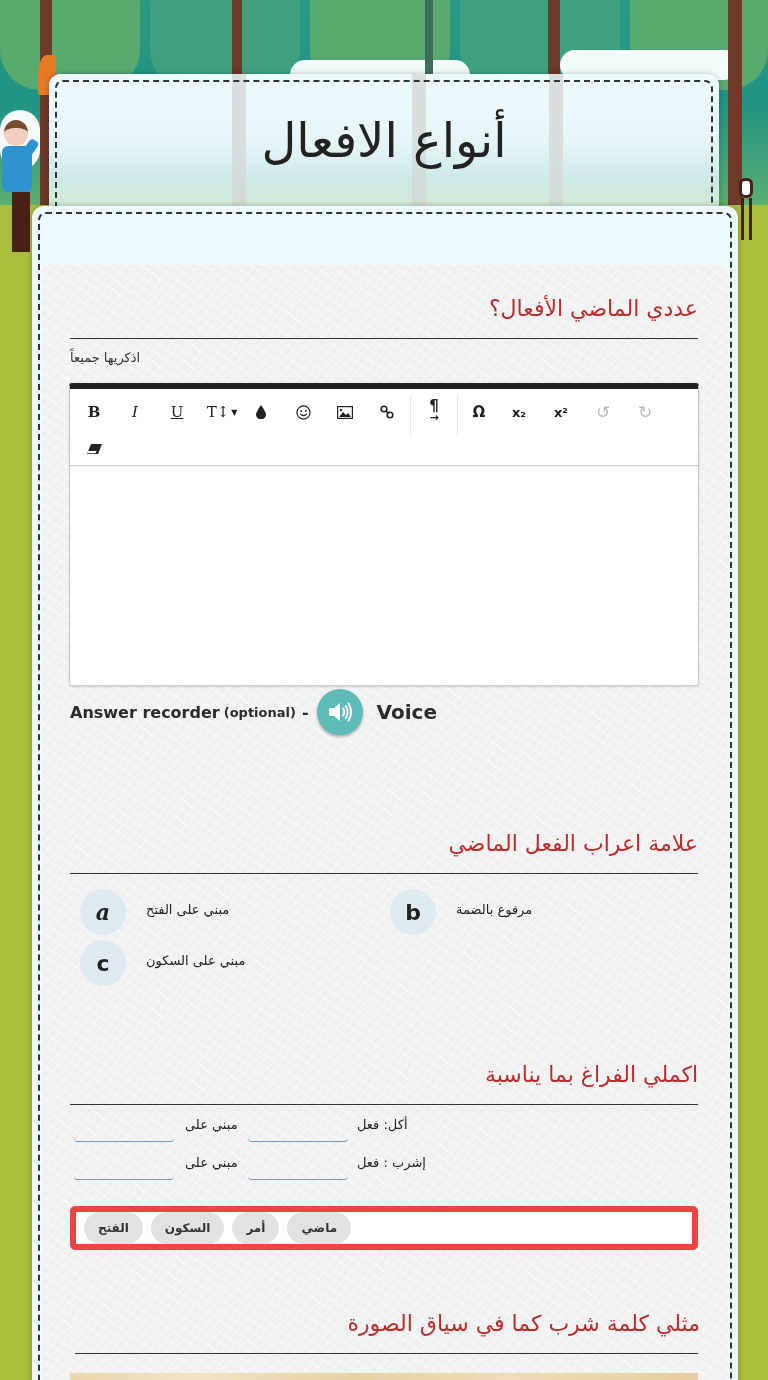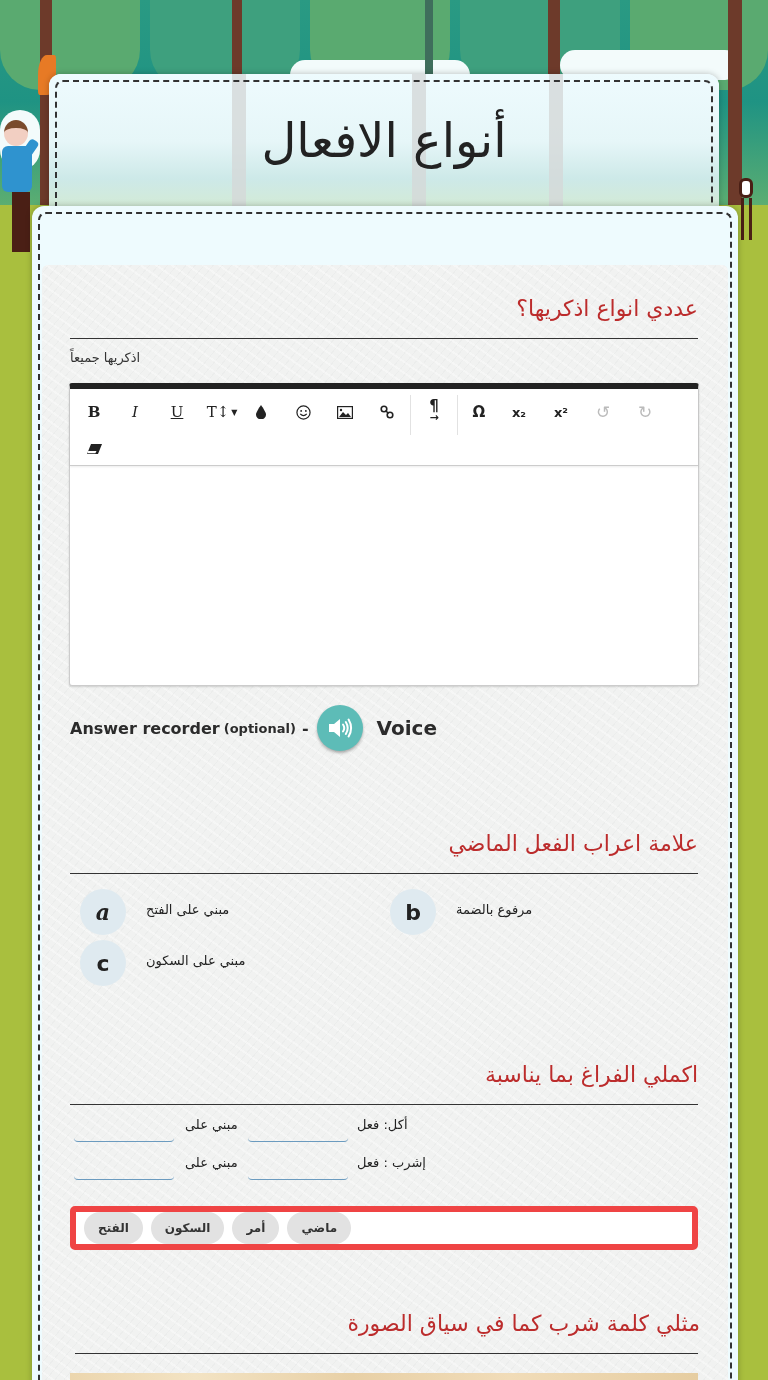--- a/index.html
+++ b/index.html
@@ -100,21 +100,21 @@
   .tb-sep { position: absolute; top: 6px; width: 1px; height: 40px; background: #e2e2e2; }
   .tb-disabled { color: #bbb; }
   .answer-area {
     position: absolute; left: 0; top: 78px; right: 0; bottom: 0;
     padding: 14px 16px; font-size: 17px; color: #aaa; border: none; outline: none;
     font-family: "DejaVu Sans", sans-serif; resize: none; background: transparent;
   }
   .answer-area::placeholder { color: #a8a8a8; }
 
   
-  .recorder { position: absolute; left: 70px; top: 705px; height: 46px; display: flex; align-items: center; }
+  .recorder { position: absolute; left: 70px; top: 689px; height: 46px; display: flex; align-items: center; }
   .recorder .label { font-family: "DejaVu Sans", sans-serif; font-weight: bold; font-size: 16px; color: #2b2b2b; }
   .recorder .opt { font-size: 13px; font-weight: bold; color: #2b2b2b; margin-left: 4px; }
   .recorder .dash-sep { font-weight: bold; margin: 0 6px; color: #2b2b2b; }
   .voice-btn {
     width: 46px; height: 46px; border-radius: 50%; background: #5dbcb7;
     box-shadow: 0 2px 3px rgba(0,0,0,0.3); display: flex; align-items: center; justify-content: center;
     cursor: pointer; margin-left: 2px;
   }
   .voice-label { font-weight: bold; font-size: 20px; color: #2b2b2b; margin-left: 14px; }
 
@@ -187,21 +187,21 @@
   </div>
   <div class="dash"></div>
   <h1>أنواع الافعال</h1>
 </div>
 
 <div class="main-card">
   <div class="dash"></div>
   <div class="main-body"></div>
 </div>
 
-<div class="q-title" style="top:296px;">عددي انواع اذكريها؟</div>
+<div class="q-title" style="top:296px;">عددي الماضي الأفعال؟</div>
 <div class="q-rule" style="top:338px;"></div>
 <div class="hint">اذكريها جميعاً</div>
 
 <div class="editor">
   <div class="toolbar">
     <div class="tb-btn" style="left:9px;top:8px;font-weight:bold;font-family:'DejaVu Serif',serif;">B</div>
     <div class="tb-btn" style="left:50px;top:8px;font-style:italic;font-family:'DejaVu Serif',serif;">I</div>
     <div class="tb-btn" style="left:92px;top:8px;text-decoration:underline;font-family:'DejaVu Serif',serif;">U</div>
     <div class="tb-btn" style="left:134px;top:8px;width:36px;font-family:'DejaVu Serif',serif;">
       <span>T↕</span>

